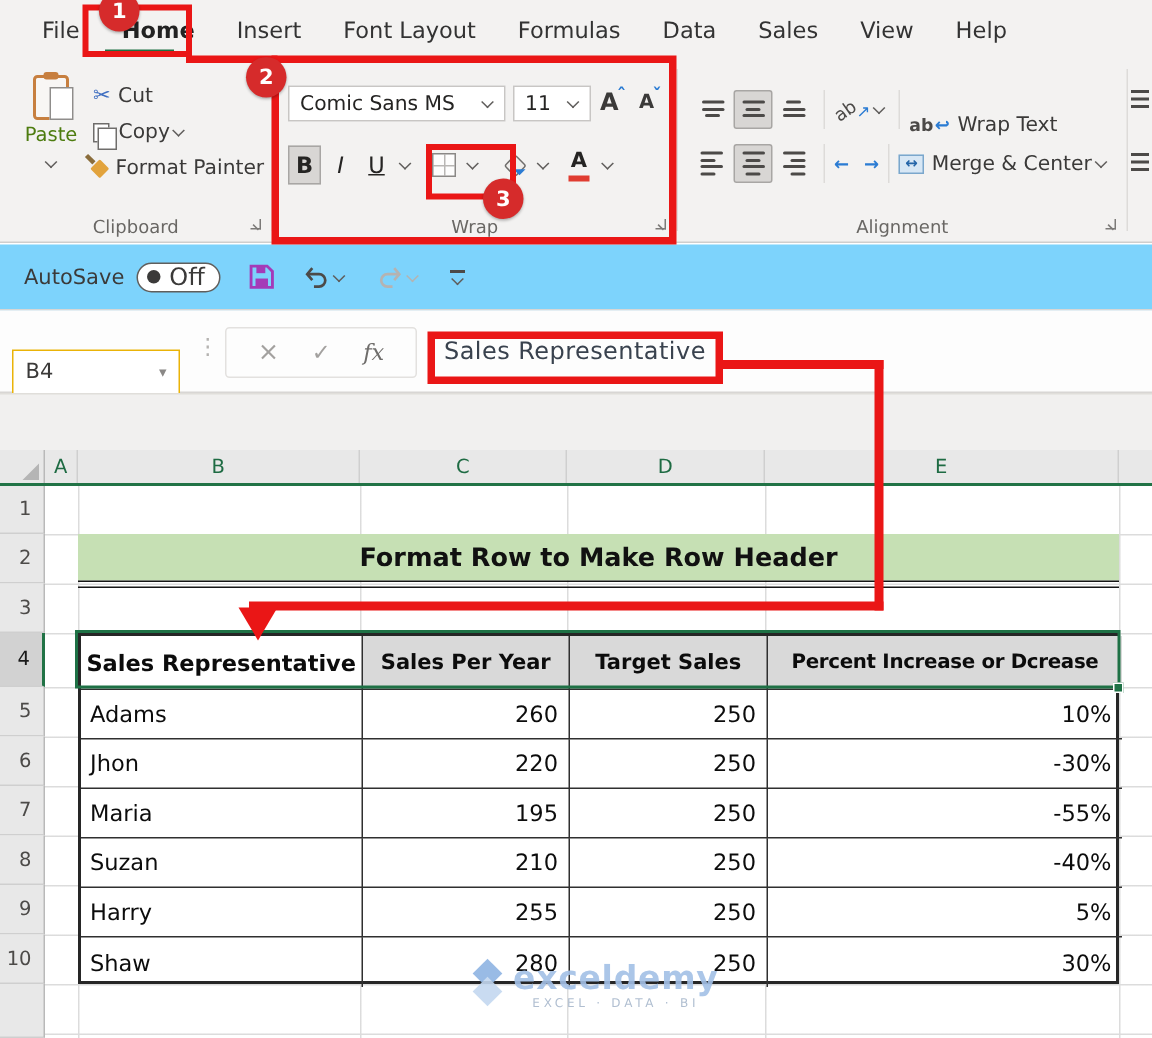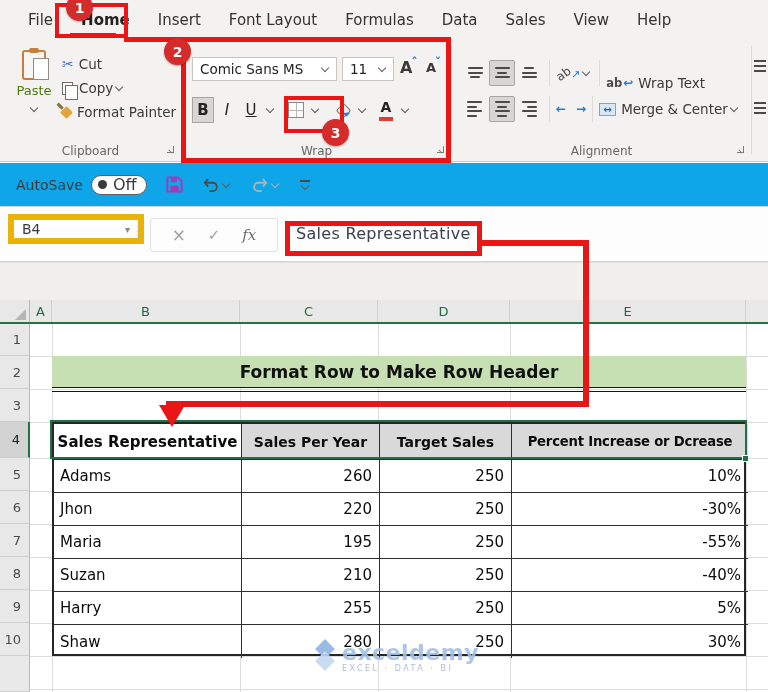--- a/index.html
+++ b/index.html
@@ -68,30 +68,30 @@
   .al-label{font-size:13.5px;color:#3b3a39;margin-left:5px;white-space:nowrap;}
   .wrap-ic,.indent-ic{font-size:12px;color:#2b7cd3;font-weight:bold;}
   .merge-ic{width:17px;height:13px;border:1px solid #7ba7cc;background:#d7e7f5;color:#2465a8;font-size:10px;line-height:11px;text-align:center;font-weight:bold;}
   .ab-small{font-size:11.5px;color:#4c4a48;font-weight:bold;margin-right:1px;}
 
   
   .edge-frag{position:absolute;right:2px;display:flex;flex-direction:column;gap:3px;}
   .edge-frag i{display:block;width:12px;height:2px;background:#4c4a48;}
 
   
-  .qat{position:absolute;left:0;top:163px;width:768px;height:44px;background:#0ea5e9;border-bottom:1px solid #d8d6d4;display:flex;align-items:center;padding-left:16px;}
+  .qat{position:absolute;left:0;top:163px;width:768px;height:44px;background:#7dd3fc;border-bottom:1px solid #d8d6d4;display:flex;align-items:center;padding-left:16px;}
   .autosave-label{font-size:14px;color:#3b3a39;margin-right:8px;}
   .pill{width:56px;height:20px;border:1px solid #605e5c;border-radius:10px;display:flex;align-items:center;padding:0 6px;background:#fff;}
   .pill .dot{width:9px;height:9px;border-radius:50%;background:#3b3a39;margin-right:6px;}
   .pill .off{font-size:16px;color:#3b3a39;}
   .qat-ic{margin-left:18px;display:flex;align-items:center;}
 
   
   .fbar{position:absolute;left:0;top:207px;width:768px;height:55px;background:#fdfdfd;border-bottom:1px solid #d8d6d4;}
-  .namebox{position:absolute;left:8px;top:7px;width:136px;height:30px;background:#fff;border:6px solid #eab308;display:flex;align-items:center;justify-content:space-between;padding:0 8px;font-size:14px;color:#3b3a39;}
+  .namebox{position:absolute;left:8px;top:26px;width:112px;height:30px;background:#fff;border:1px solid #eab308;display:flex;align-items:center;justify-content:space-between;padding:0 8px;font-size:14px;color:#3b3a39;}
   .nb-caret{color:#8a8886;font-size:10px;}
   .vdots{position:absolute;left:131px;top:15px;color:#b5b3b1;font-size:15px;}
   .fxbox{position:absolute;left:150px;top:11px;width:128px;height:34px;border:1px solid #e3e1df;border-radius:3px;display:flex;align-items:center;justify-content:space-around;padding:0 10px;}
   .fx-x{color:#a3a19f;font-size:17px;}
   .fx-check{color:#a3a19f;font-size:15px;}
   .fx-fx{color:#6f6d6b;font-size:15px;font-family:"DejaVu Serif","Liberation Serif",serif;font-style:italic;}
   .fvalue{position:absolute;left:296px;top:17px;font-size:16px;color:#39424e;letter-spacing:.3px;}
 
   .band{position:absolute;left:0;top:262px;width:768px;height:38px;background:#f1f0ef;border-top:1px solid #e0deda;}
 
@@ -137,21 +137,21 @@
   .selbox{position:absolute;left:50px;top:420px;width:697px;height:39px;border:2px solid #1e7145;z-index:4;pointer-events:none;}
   .fillhandle{position:absolute;left:742px;top:455px;width:7px;height:7px;background:#1e7145;border:1px solid #fff;z-index:5;}
 
   
   .wm{position:absolute;left:312px;top:640px;z-index:6;display:flex;align-items:center;opacity:.9;}
   .wm-logo{position:relative;width:26px;height:34px;margin-right:4px;}
   .wm-logo i{position:absolute;left:6px;width:14px;height:14px;transform:rotate(45deg);background:#a9c6ea;}
   .wm-logo i.b{top:2px;background:#8fb4e3;}
   .wm-logo i.c{top:14px;background:#c4d8f0;}
   .wm-text .brand{font-size:22px;font-weight:bold;color:#a3c0e6;letter-spacing:.5px;line-height:22px;}
-  .wm-text .tag{font-size:8px;color:#a8b8cc;letter-spacing:2.5px;}
+  .wm-text .tag{font-size:8px;color:#a8b8cc;letter-spacing:2.5px;text-align:center;}
   .rbox{position:absolute;border:4px solid #ea1616;z-index:10;pointer-events:none;}
   .rbar{position:absolute;background:#ea1616;z-index:10;pointer-events:none;}
   .circle{position:absolute;width:27px;height:27px;border-radius:50%;background:#d62b2b;color:#fff;font-size:14px;font-weight:bold;display:flex;align-items:center;justify-content:center;z-index:11;box-shadow:0 1px 2px rgba(0,0,0,.3);}
   .arrowhead{position:absolute;left:159px;top:405px;width:0;height:0;border-left:13px solid transparent;border-right:13px solid transparent;border-top:22px solid #ea1616;z-index:10;}
 </style>
 </head>
 <body>
 
 <div id="app">
 

